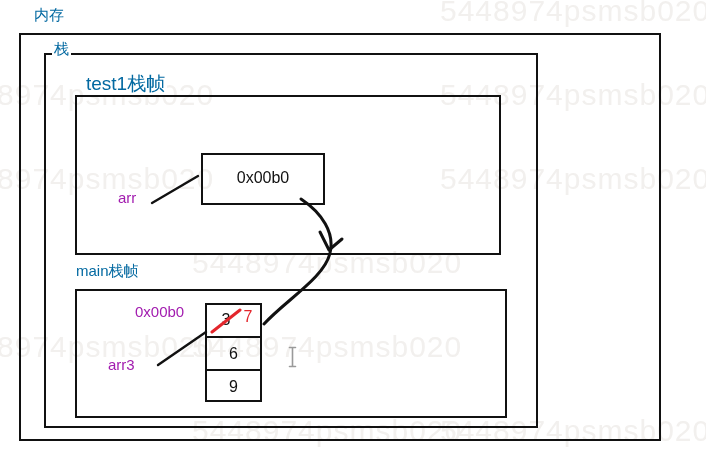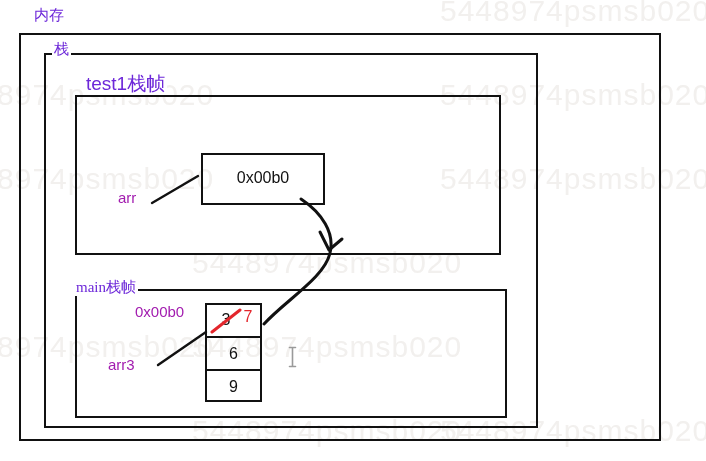--- a/index.html
+++ b/index.html
@@ -31,36 +31,36 @@
   
   .region-box {
     position: absolute;
     border: 2.5px solid #111111;
     background: transparent;
     box-sizing: border-box;
   }
   .region-label {
     position: absolute;
     font-size: 15px;
-    color: #6d28d9;
+    color: #0369a1;
     white-space: nowrap;
     background: #ffffff;
     padding: 0 2px;
     line-height: 1.1;
   }
 
   #outer-memory-box { left: 19px;  top: 33px;  width: 642px; height: 408px; }
   #stack-box        { left: 44px;  top: 53px;  width: 494px; height: 375px; }
   #test1-frame-box  { left: 75px;  top: 95px;  width: 426px; height: 160px; }
   #main-frame-box   { left: 75px;  top: 289px; width: 432px; height: 129px; }
 
   #label-memory { left: 32px; top: 7px;   font-size: 15px; }
   #label-stack  { left: 52px; top: 41px;  font-size: 15px; }
   #label-test1  { left: 84px; top: 74px;  font-size: 19px; }
-  #label-main   { left: 74px; top: 279px; font-size: 15px; font-family: Liberation Serif, serif; }
+  #label-main   { left: 74px; top: 263px; font-size: 15px; }
 
   
   #pointer-value-box {
     position: absolute;
     left: 201px;
     top: 153px;
     width: 124px;
     height: 52px;
     border: 2.5px solid #111111;
     box-sizing: border-box;

